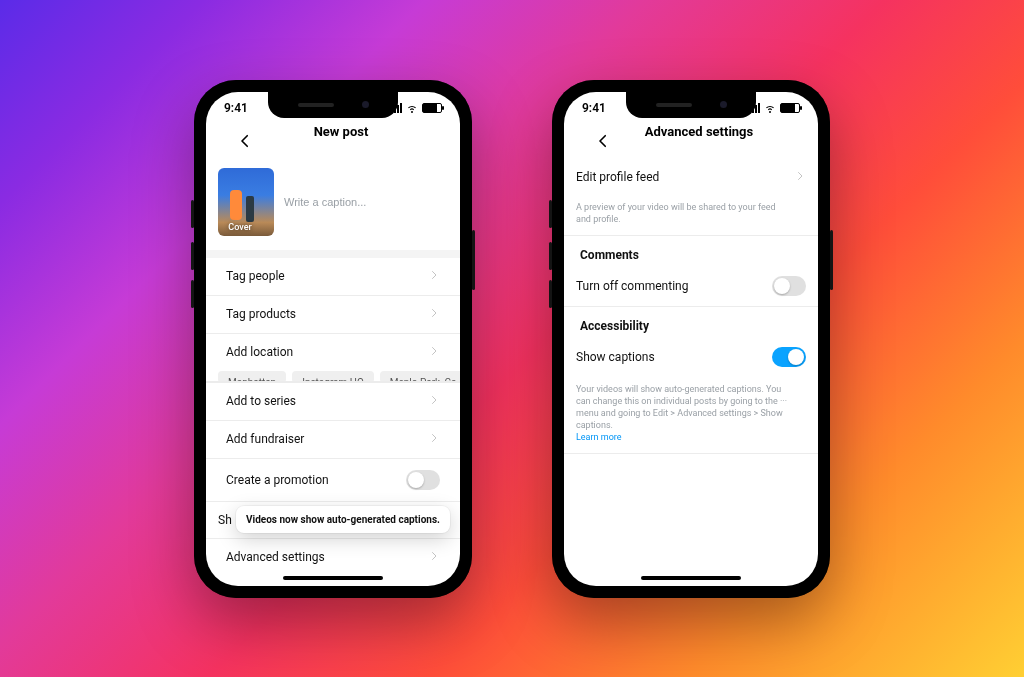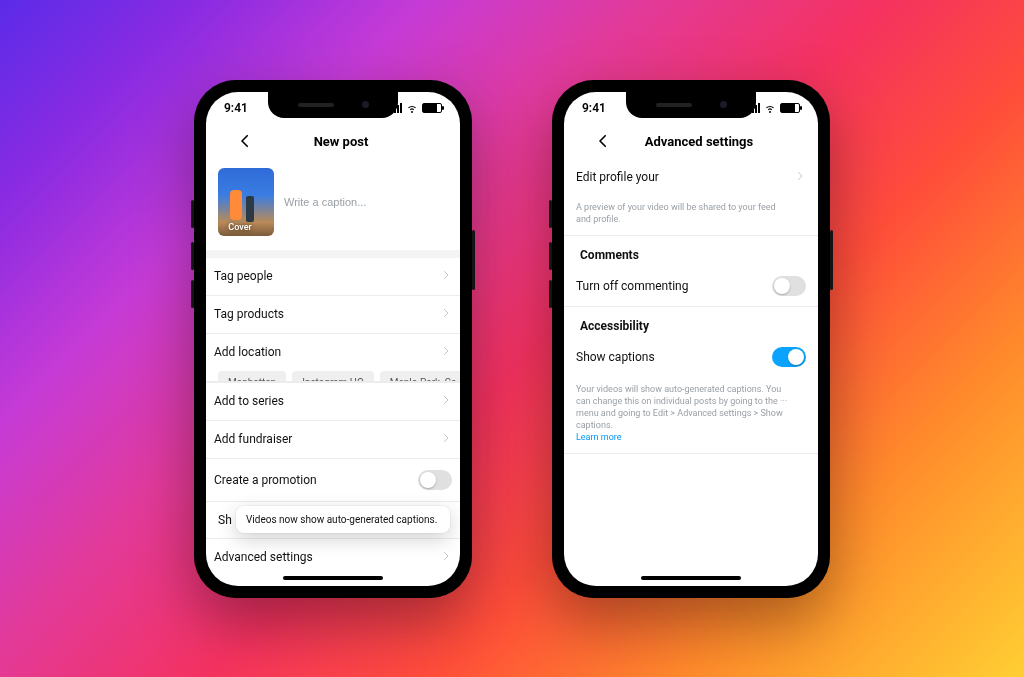--- a/index.html
+++ b/index.html
@@ -72,21 +72,21 @@
   .sig i:nth-child(3){height:8px} .sig i:nth-child(4){height:10px}
   .wifi { width:12px; height:12px; position:relative; }
   .wifi svg { display:block; }
   .batt { width: 20px; height: 10px; border:1px solid #000; border-radius: 2px; position: relative; }
   .batt::after { content:""; position:absolute; right:-3px; top:2px; width:2px; height:4px; background:#000; border-radius:1px;}
   .batt i { display:block; width: 80%; height:100%; background:#000; }
 
   
   .navhdr {
     position: absolute; top: 32px; left:16px; right:0; height: 36px;
-    display:flex; align-items:center; justify-content:center;
+    display:flex; justify-content:center;
     font-size: 13px; font-weight: 700;
     border-bottom: 1px solid rgba(0,0,0,0); 
   }
   .navhdr .back {
     position:absolute; left:8px; top:0; bottom:0; width:30px;
     display:flex; align-items:center; justify-content:center; cursor:pointer;
   }
   .navhdr .back svg { width:18px; height:18px; }
 
   .content {
@@ -114,21 +114,21 @@
   }
   .caption-input {
     border:none; outline:none; width:100%; font-size:11px; color:#222;
     background:transparent;
   }
   .caption-input::placeholder { color:#9aa0a6; }
 
   
   .row {
     display:flex; align-items:center; justify-content:space-between;
-    padding: 11px 8px; font-size:12px; color:#111;
+    padding: 11px 20px; font-size:12px; color:#111;
     border-top: 1px solid #ececec; cursor:pointer;
   }
   .row.first-of-group { border-top: 8px solid #f4f4f4; }
   .row .chev svg { width:12px; height:12px; }
   .row .chev path { stroke:#c4c4c4; }
 
   .loc-chips {
     display:flex; gap:6px; padding:0 12px 10px 12px; border-bottom:1px solid #ececec;
     overflow:hidden;
   }
@@ -149,21 +149,21 @@
   }
   .toggle.on { background:#0aa3ff; }
   .toggle.on .knob { left:16px; }
 
   
   .tooltip-row { position:relative; padding:11px 12px; font-size:12px; border-top:1px solid #ececec; }
   .tooltip-sh { color:#111; }
   .tooltip {
     position:absolute; left:30px; right:10px; top:4px;
     background:#fff; border-radius:8px; padding:8px 10px;
-    font-size:10px; font-weight:400; color:#111;
+    font-size:10px; font-weight:700; color:#111;
     box-shadow: 0 6px 20px rgba(0,0,0,0.18), 0 0 0 1px rgba(0,0,0,0.04);
   }
 
   
   .share-btn {
     margin:10px 12px 14px 12px; background:#0095f6; color:#fff;
     text-align:right; padding:10px 0; border-radius:6px; font-size:10px; font-weight:600;
     cursor:pointer;
   }
 
@@ -336,21 +336,21 @@
         <svg viewBox="0 0 24 24">
             <path d="M15 5l-7 7 7 7" stroke="#000" stroke-width="2.2" fill="none" stroke-linecap="round" stroke-linejoin="round"></path>
           </svg>
       </span>
       <span>Advanced settings</span>
     </div>
 
     <div class="content">
 
       <div class="plain-row">
-        <span>Edit profile your</span>
+        <span>Edit profile feed</span>
         <span class="chev"><svg viewBox="0 0 24 24" width="12" height="12">
               <path d="M9 5l7 7-7 7" stroke="#c4c4c4" stroke-width="2" fill="none" stroke-linecap="round"></path>
             </svg></span>
       </div>
       <div class="helper">A preview of your video will be shared to your feed and profile.</div>
 
       <div class="section-title">Comments</div>
       <div class="plain-row" style="border-bottom:1px solid #ececec">
         <span>Turn off commenting</span>
         <span class="toggle">

